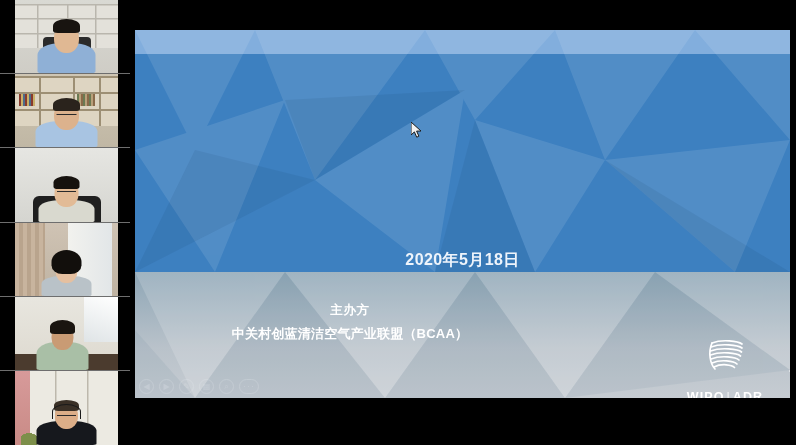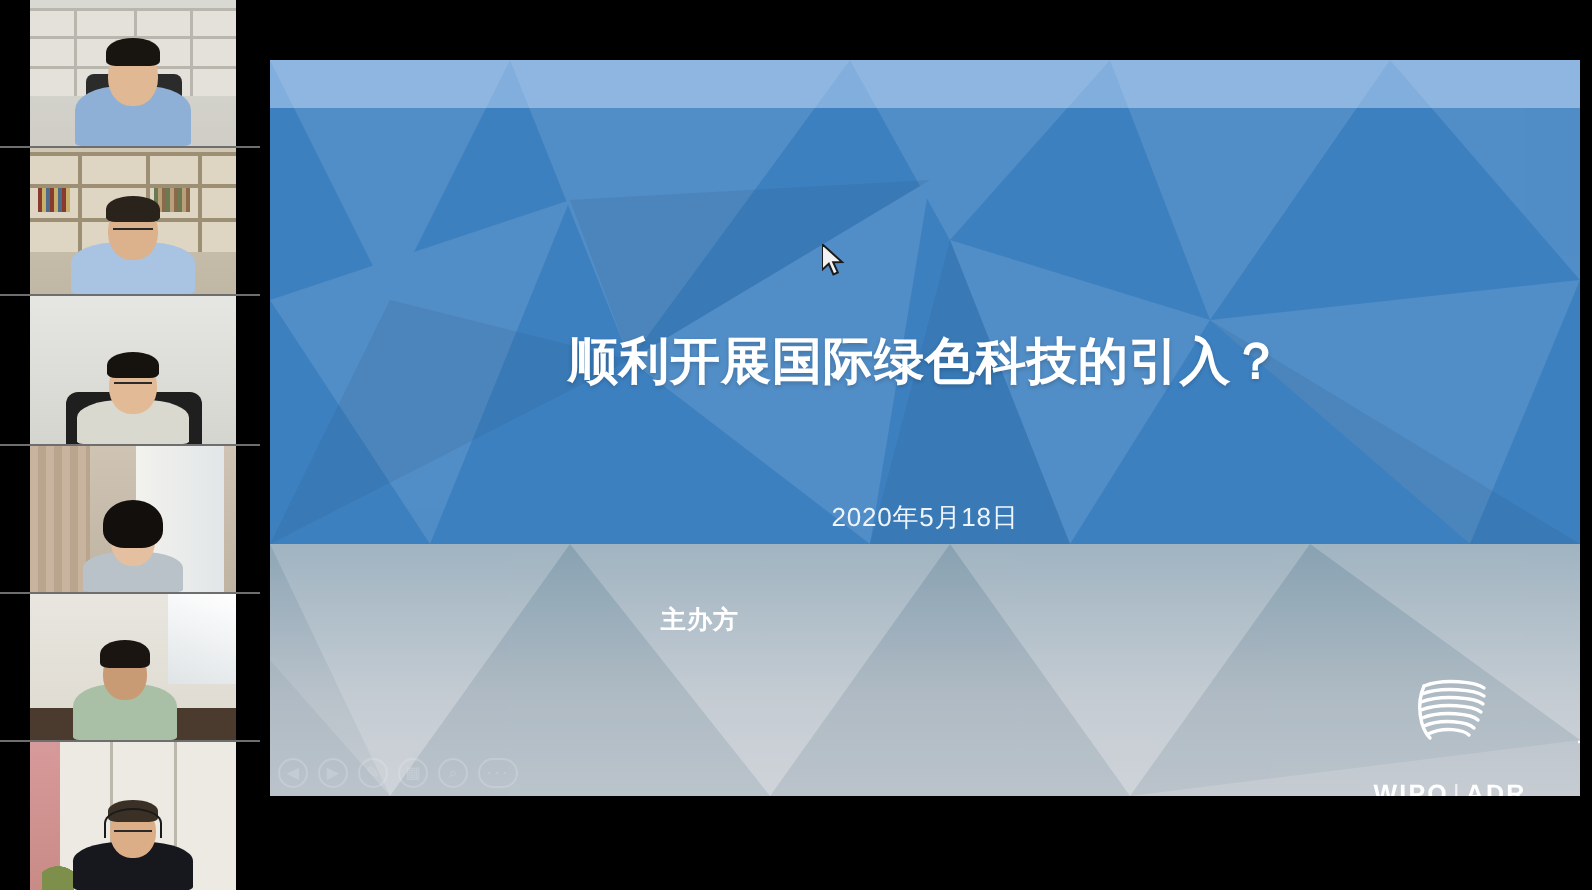--- a/index.html
+++ b/index.html
@@ -128,21 +128,21 @@
   #slide-text { position:absolute; inset:0; }
   .slide-title {
     position:absolute; left:0; right:0; top:134px;
     text-align:center; color:#fff;
     font-size:25px; font-weight:bold; line-height:1.38;
     letter-spacing:.5px;
     text-shadow:0 1px 2px rgba(0,0,0,.18);
   }
   .slide-date {
     position:absolute; left:0; right:0; top:220px;
-    text-align:center; color:#eef4fb; font-size:13px; letter-spacing:.4px;
+    text-align:center; color:#eef4fb; font-size:16px; letter-spacing:.4px;font-weight:bold;
   }
   .org-block {
     position:absolute; left:0; width:430px; top:272px;
     text-align:center; color:#ffffff;
   }
   .org-label{ font-size:12.5px; font-weight:bold; letter-spacing:.6px; }
   .org-line { font-size:13px; font-weight:bold; margin-top:6px; letter-spacing:.2px; }
 
   
   .wipo-logo{ position:absolute; left:538px; top:308px; width:104px; text-align:center; }
@@ -313,27 +313,27 @@
           <polygon points="60,368 150,242 250,368"></polygon>
           <polygon points="250,368 340,242 430,368"></polygon>
           <polygon points="430,368 520,242 655,340"></polygon>
           <polygon points="0,300 60,368 0,368"></polygon>
         </g>
       </svg>
     </div>
 
     <div id="slide-text">
       <div class="slide-title">
-        <div>顺利开展国际绿色科技的引入？</div>
       </div>
 
       <div class="slide-date">2020年5月18日</div>
 
       <div class="org-block">
         <div class="org-label">主办方</div>
+        <div class="org-line">中关村创蓝清洁空气产业联盟（BCAA）</div>
       </div>
 
       <div class="wipo-logo">
         <div class="wipo-mark">
           <svg viewBox="0 0 42 34">
             <g fill="none" stroke="#ffffff" stroke-width="1.7" stroke-linecap="round">
               <path d="M8 5 C18 1, 34 3, 38 6"></path>
               <path d="M7 9 C17 5, 34 7, 38 10"></path>
               <path d="M6.5 13 C17 9, 34 11, 37.5 14"></path>
               <path d="M6.5 17 C17 13, 33 15, 36.5 18"></path>

